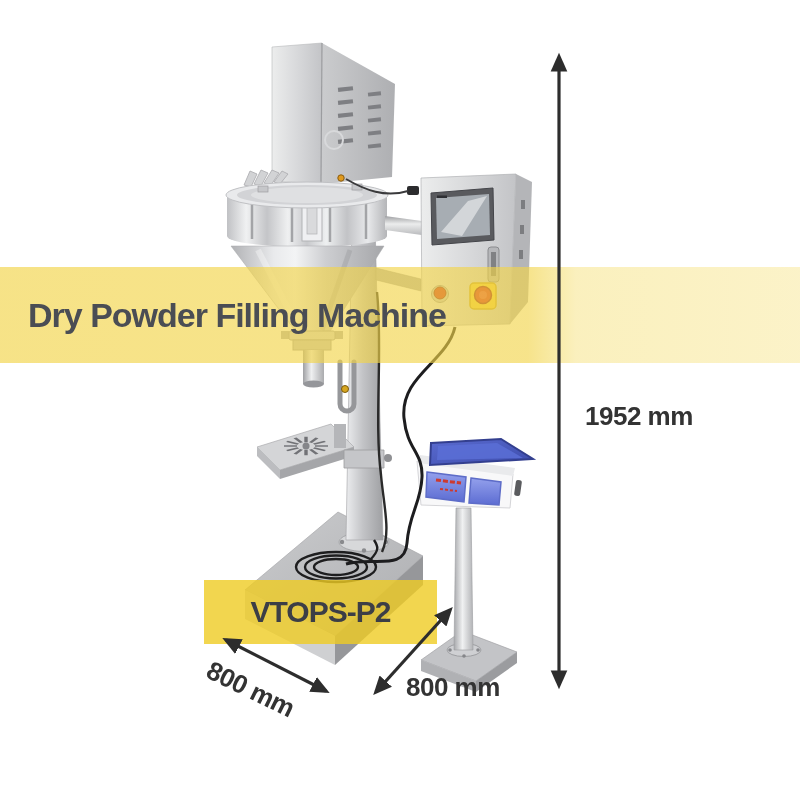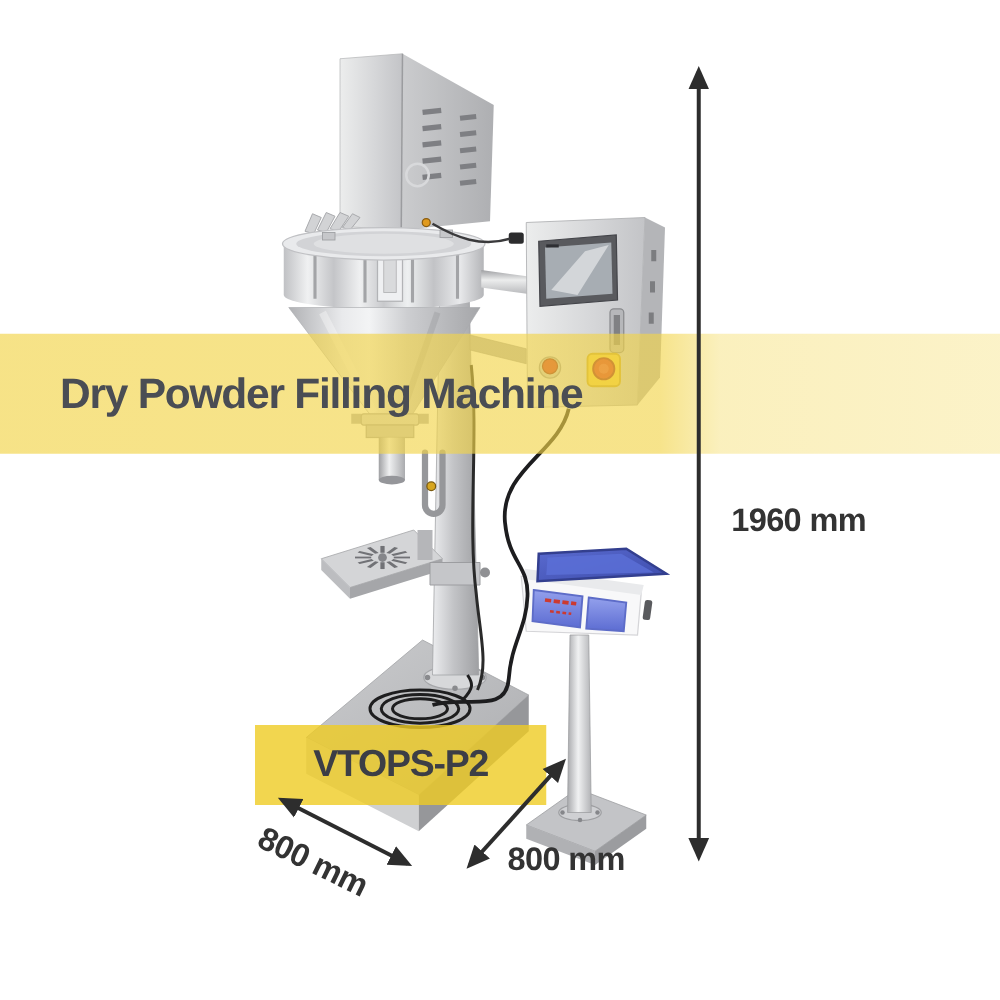--- a/index.html
+++ b/index.html
@@ -3,21 +3,21 @@
 <meta charset="utf-8">
 <style>
   html,body{margin:0;padding:0;background:#fff;}
   .stage{position:relative;width:800px;height:800px;background:#fff;overflow:hidden;
          font-family:"Liberation Sans", sans-serif;}
   .stage svg{position:absolute;left:0;top:0;}
   .banner{position:absolute;left:0;top:267px;width:800px;height:96px;
           background:linear-gradient(90deg, rgba(242,212,73,0.66) 0%, rgba(242,212,73,0.64) 66%,
                      rgba(245,221,106,0.44) 72%, rgba(246,224,118,0.40) 100%);
           display:flex;align-items:center;}
-  .banner-title{padding-left:48px;font-size:34px;font-weight:700;letter-spacing:-1px;
+  .banner-title{padding-left:28px;font-size:34px;font-weight:700;letter-spacing:-1px;
           color:#4a4d54;white-space:nowrap;}
   .model-badge{position:absolute;left:204px;top:580px;width:233px;height:64px;
           background:rgba(239,204,35,0.80);display:flex;align-items:center;justify-content:center;}
   .model-badge span{font-size:30px;font-weight:700;letter-spacing:-1px;color:#3c3e46;}
   .dim{position:absolute;color:#333;font-weight:700;white-space:nowrap;letter-spacing:-0.5px;}
   .dim-height{left:585px;top:401px;font-size:26px;}
   .dim-stand{left:406px;top:672px;font-size:26px;}
   .dim-base{left:215px;top:655px;font-size:26px;transform:rotate(26deg);transform-origin:0 0;}
 </style>
 </head>
@@ -269,16 +269,16 @@
     <defs>
       <marker id="ah" viewBox="0 0 10 10" refX="7" refY="5" markerWidth="6.5" markerHeight="6.5" orient="auto-start-reverse">
         <path d="M0,1 L9,5 L0,9 z" fill="#2d2d2d"></path>
       </marker>
     </defs>
     <line x1="559" y1="57" x2="559" y2="685" stroke="#2d2d2d" stroke-width="3.2" marker-start="url(#ah)" marker-end="url(#ah)"></line>
     <line x1="226" y1="640" x2="326" y2="691" stroke="#2d2d2d" stroke-width="3.2" marker-start="url(#ah)" marker-end="url(#ah)"></line>
     <line x1="376" y1="692" x2="450" y2="610" stroke="#2d2d2d" stroke-width="3.2" marker-start="url(#ah)" marker-end="url(#ah)"></line>
   </svg>
 
-  <div class="dim dim-height">1960 mm</div>
+  <div class="dim dim-height">1952 mm</div>
   <div class="dim dim-base">800 mm</div>
   <div class="dim dim-stand">800 mm</div>
 </div>
 
 </body></html>

